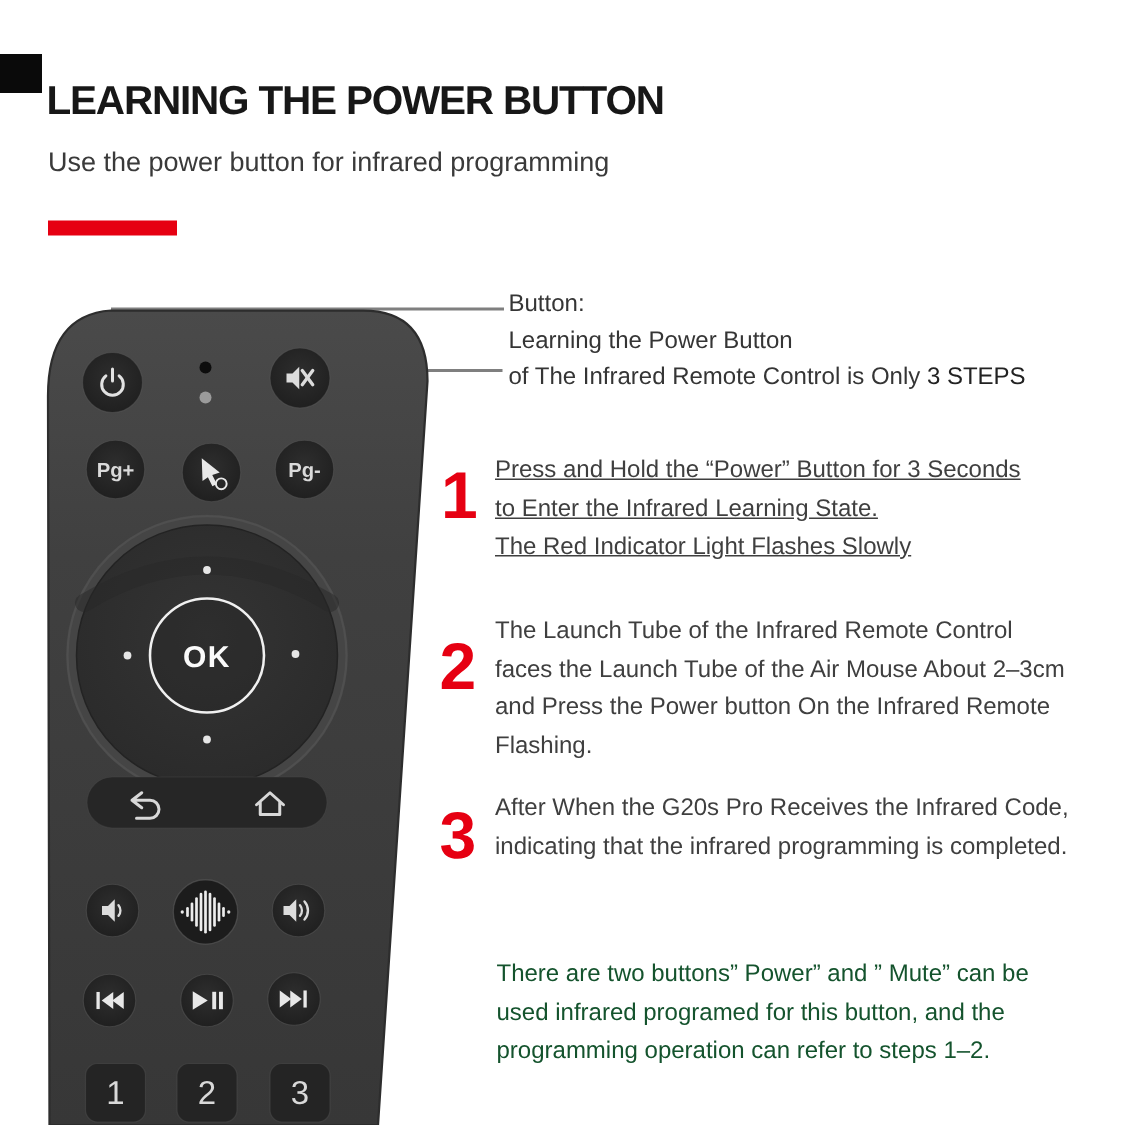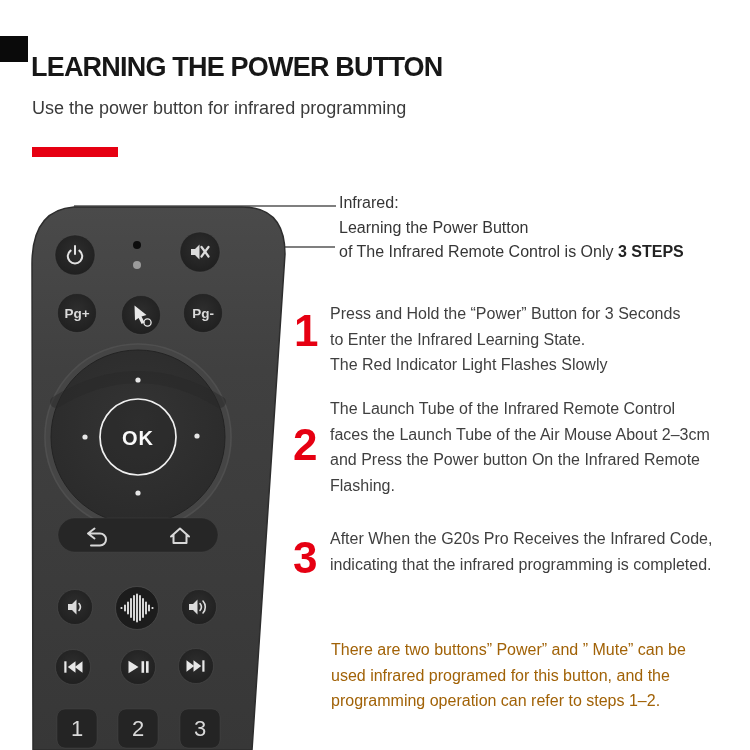--- a/index.html
+++ b/index.html
@@ -8,24 +8,24 @@
     font-family:"Liberation Sans","DejaVu Sans",sans-serif;
     overflow:hidden;
   }
   .abs{position:absolute;}
   .corner-mark{left:0;top:36px;width:28px;height:26px;background:#0a0a0a;}
   .page-title{left:31px;top:52px;font-size:27px;font-weight:700;color:#171717;letter-spacing:-0.8px;white-space:nowrap;}
   .page-subtitle{left:32px;top:98px;font-size:18px;color:#3a3a3a;white-space:nowrap;text-align:center;}
   .red-bar{left:32px;top:147px;width:86px;height:10px;background:#e60012;}
   .callout{background:#7f7f7f;}
   .example-block{left:339px;top:191px;width:400px;font-size:16px;color:#353535;line-height:24.5px;}
-  .example-block b{font-weight:700;color:#222;}
+  .example-block b{font-weight:400;color:#222;}
   .step-num{font-size:44px;font-weight:700;color:#e60012;line-height:1;}
   .step-text{width:410px;font-size:16px;color:#3f3f3f;line-height:25.5px;}
-  .footnote{left:331px;top:637px;width:410px;font-size:16px;color:#a16207;line-height:25.5px;}
+  .footnote{left:331px;top:637px;width:410px;font-size:16px;color:#14532d;line-height:25.5px;}
   svg text{font-family:"Liberation Sans","DejaVu Sans",sans-serif;}
 </style>
 </head>
 <body>
 
 <div class="abs corner-mark"></div>
 
 <div class="abs page-title">LEARNING THE POWER BUTTON</div>
 <div class="abs page-subtitle">Use the power button for infrared programming</div>
 <div class="abs red-bar"></div>
@@ -179,34 +179,34 @@
     <rect x="90" y="507" width="40" height="39" rx="8" fill="#242424" stroke="#4e4e4e" stroke-width="0.8" stroke-opacity="0.5"></rect>
     <text x="110" y="534" text-anchor="middle" font-size="22" fill="#d9d9d9">2</text>
   </g>
   <g>
     <rect x="152" y="507" width="40" height="39" rx="8" fill="#242424" stroke="#4e4e4e" stroke-width="0.8" stroke-opacity="0.5"></rect>
     <text x="172" y="534" text-anchor="middle" font-size="22" fill="#d9d9d9">3</text>
   </g>
 </svg>
 
 <div class="abs example-block">
-  <div>Infrared:</div>
+  <div>Button:</div>
   <div>Learning the Power Button</div>
   <div><span>of The Infrared Remote Control is Only </span><b>3 STEPS</b></div>
 </div>
 
 <div class="abs step-num" style="left:294px;top:309px;">1</div>
-<div class="abs step-text" style="left:330px;top:301px;">
+<div class="abs step-text" style="left:330px;top:301px;text-decoration:underline;">
   <div>Press and Hold the “Power” Button for 3 Seconds</div>
   <div>to Enter the Infrared Learning State.</div>
   <div>The Red Indicator Light Flashes Slowly</div>
 </div>
 
 <div class="abs step-num" style="left:293px;top:423px;">2</div>
-<div class="abs step-text" style="left:330px;top:396px;">
+<div class="abs step-text" style="left:330px;top:408px;">
   <div>The Launch Tube of the Infrared Remote Control</div>
   <div>faces the Launch Tube of the Air Mouse About 2–3cm</div>
   <div>and Press the Power button On the Infrared Remote</div>
   <div>Flashing.</div>
 </div>
 
 <div class="abs step-num" style="left:293px;top:536px;">3</div>
 <div class="abs step-text" style="left:330px;top:526px;">
   <div>After When the G20s Pro Receives the Infrared Code,</div>
   <div>indicating that the infrared programming is completed.</div>

